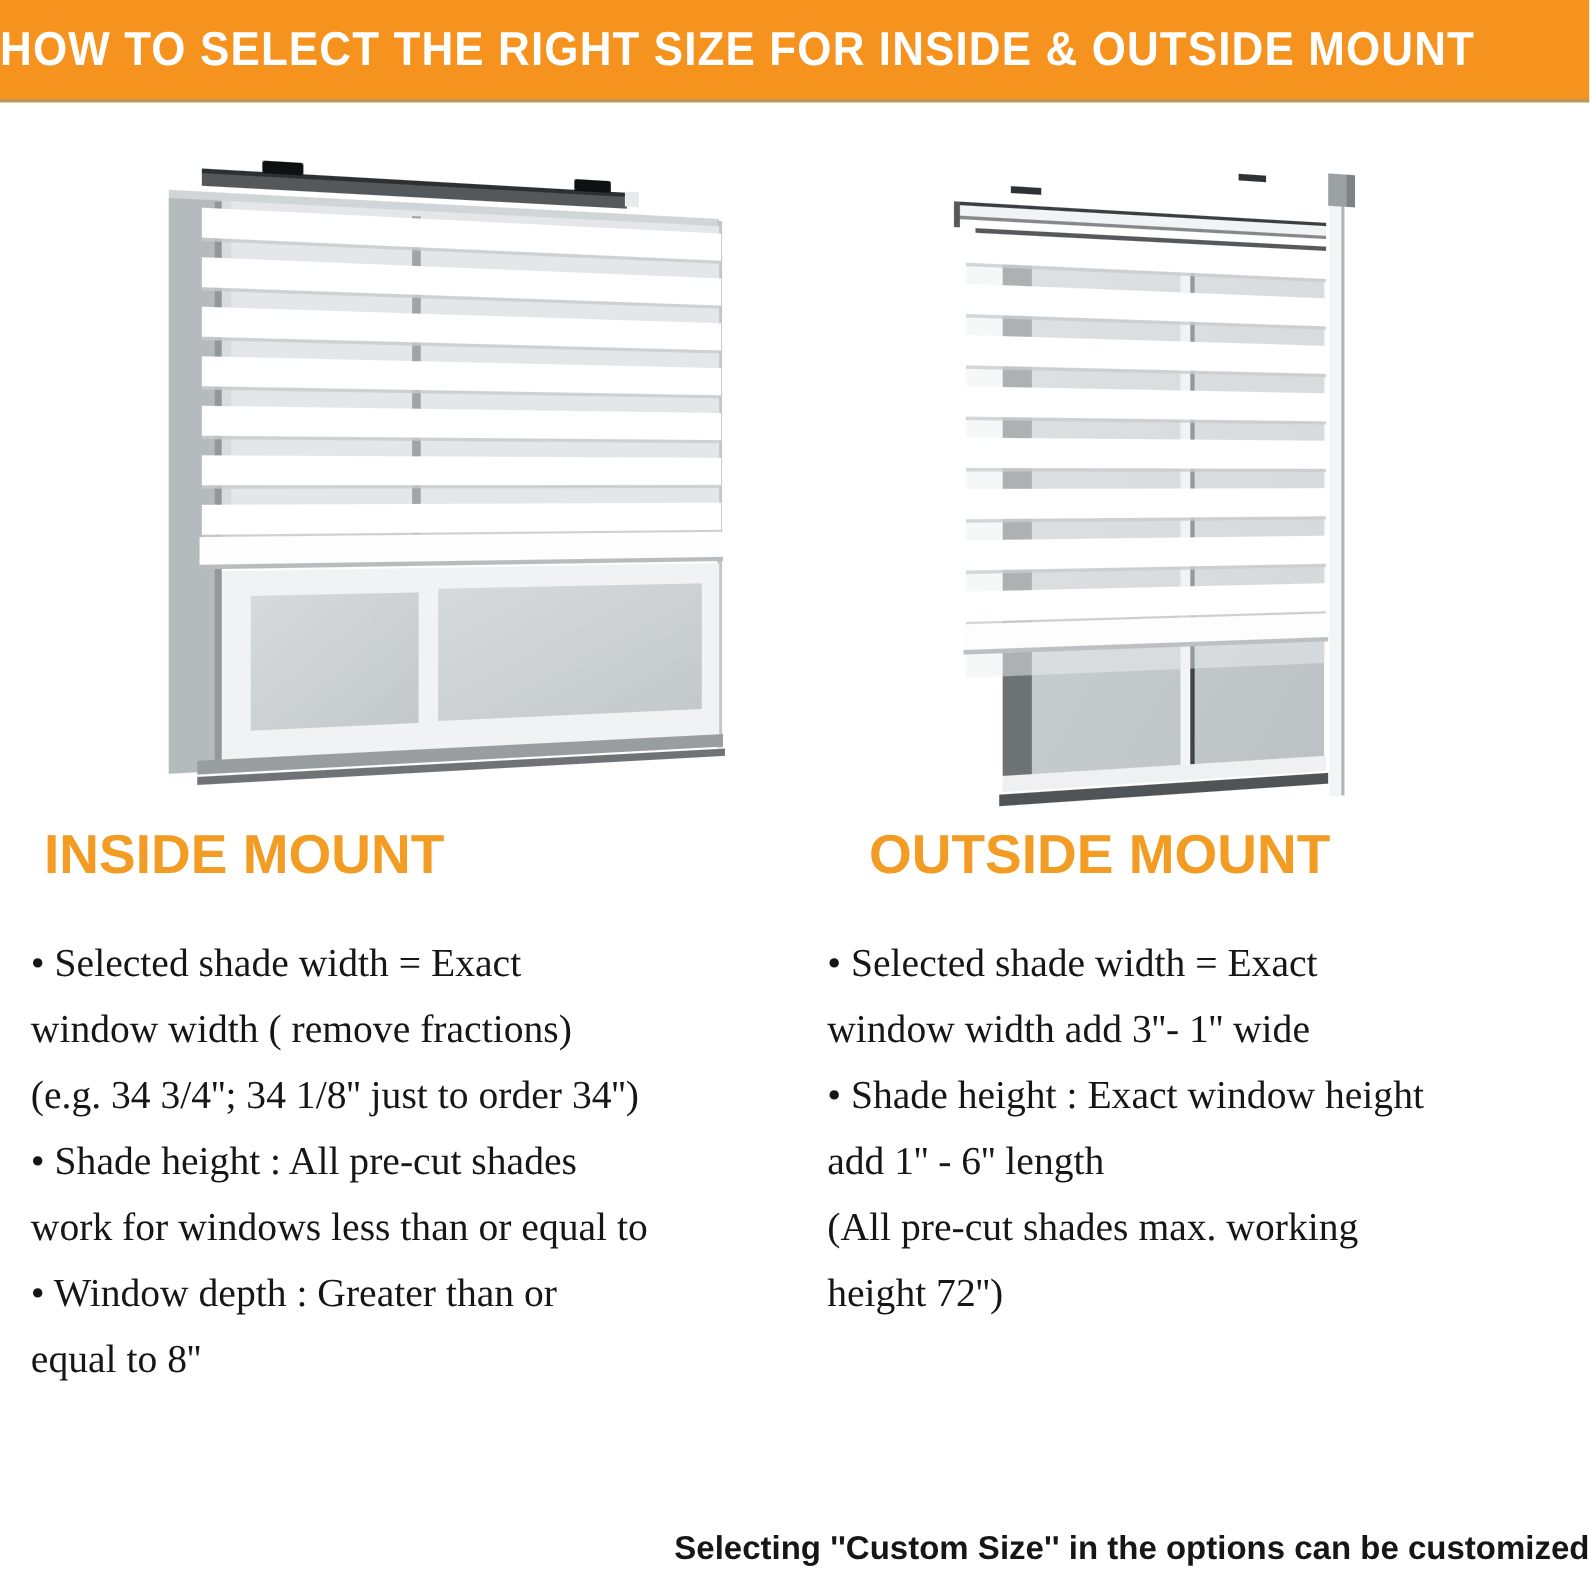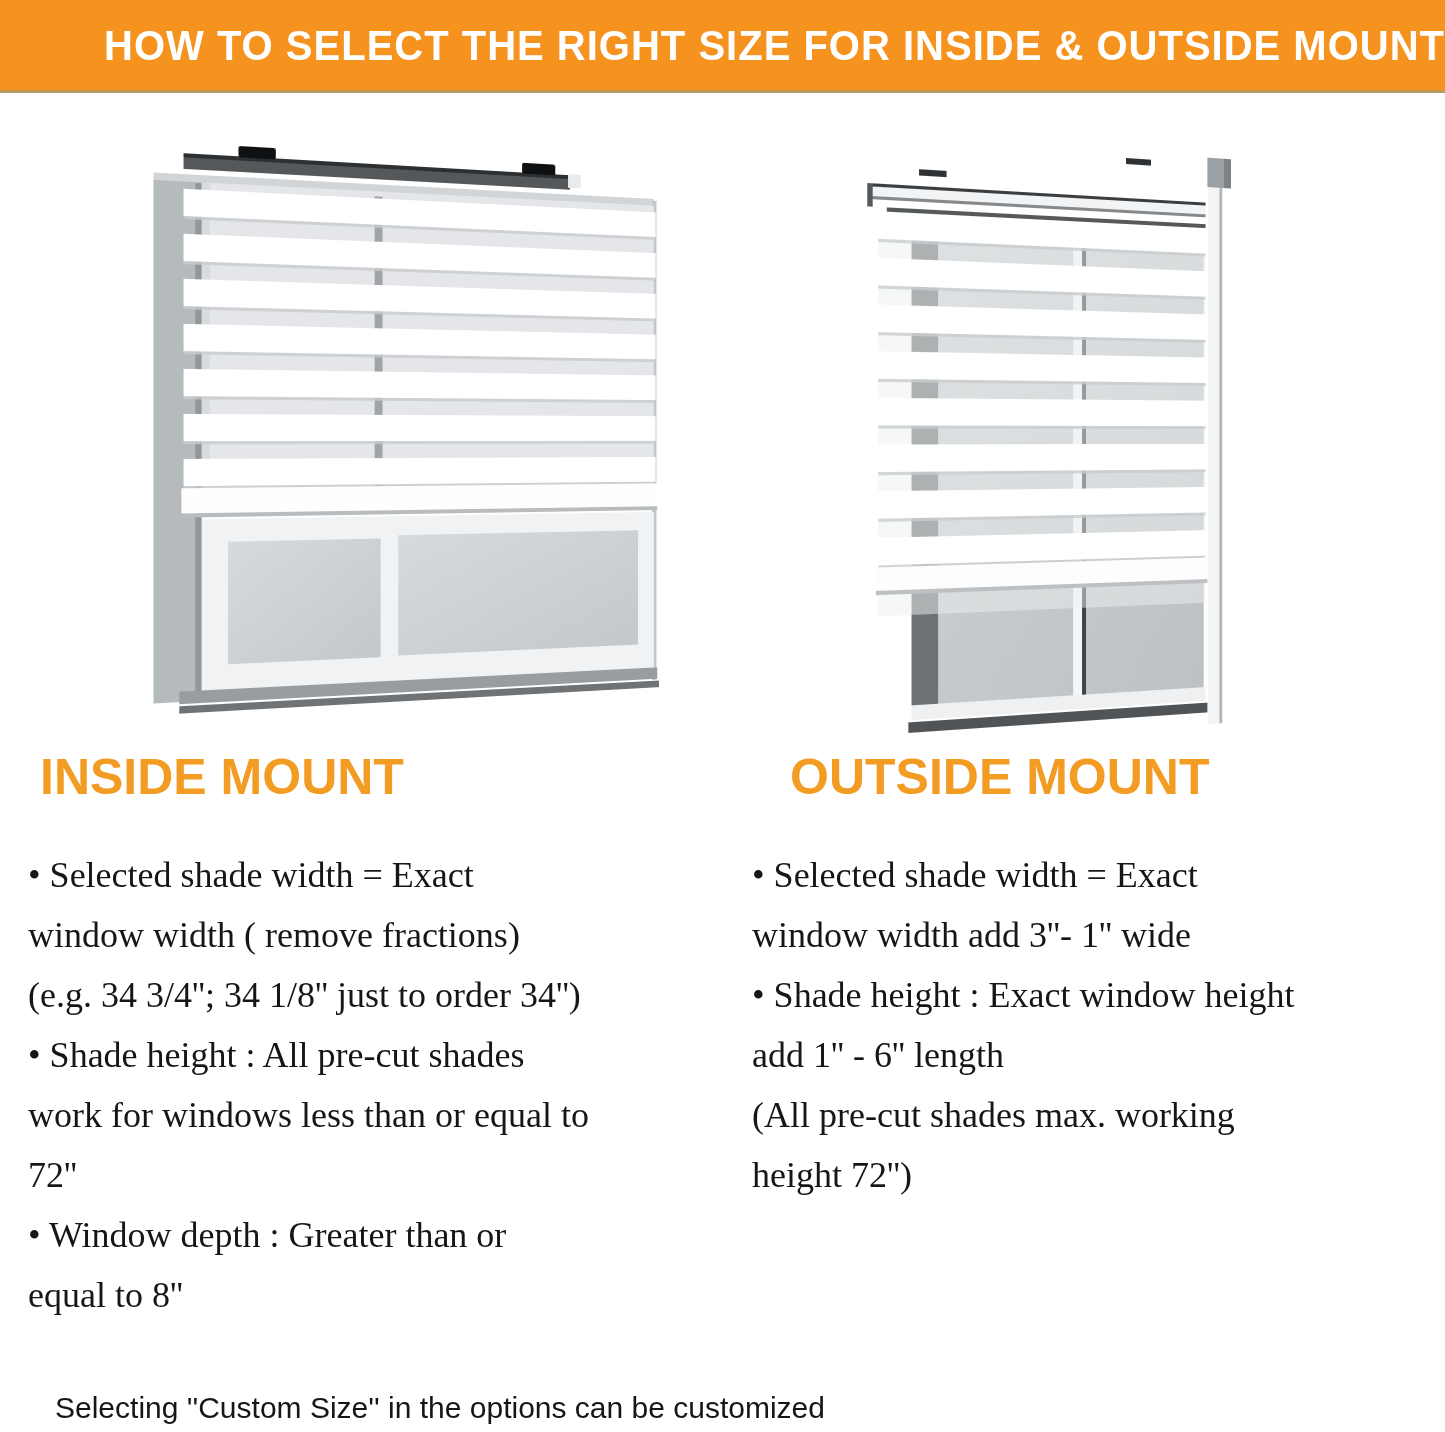--- a/index.html
+++ b/index.html
@@ -15,21 +15,21 @@
     width:1445px;height:1432px;
     background:#ffffff;
     overflow:hidden;
     font-family:"Liberation Sans",sans-serif;
   }
   
   .banner{
     position:absolute;left:0;top:0;width:100%;height:93px;
     background:var(--banner-bg);
     border-bottom:3px solid #b9995c;
-    display:flex;align-items:center;justify-content:flex-end;
+    display:flex;align-items:center;justify-content:flex-start;
   }
   .banner-title{
     font-weight:bold;font-size:40px;line-height:1;
     letter-spacing:1px;white-space:nowrap;
     color:var(--banner-text);
     transform:scaleY(1.08);
   }
   
   .illus{position:absolute;overflow:visible;}
   .illus svg{overflow:visible;display:block;}
@@ -51,22 +51,22 @@
     font-size:36px;line-height:60px;
     color:var(--body-text);
     font-family:Liberation Serif, serif;
   }
   .col-text.left{left:28px;}
   .col-text.right{left:752px;}
   .col-text .line{white-space:nowrap;}
   
   .note{
     position:absolute;top:1390px;left:55px;right:0;
-    text-align:left;font-size:30px;line-height:36px;
-    color:var(--body-text);white-space:nowrap;
+    text-align:right;font-size:30px;line-height:36px;
+    color:var(--body-text);white-space:nowrap;font-weight:bold;
   }
 </style>
 </head>
 <body>
 
 <div class="page">
 
   <header class="banner">
     <span class="banner-title">HOW TO SELECT THE RIGHT SIZE FOR INSIDE &amp; OUTSIDE MOUNT</span>
   </header>
@@ -205,21 +205,20 @@
 
   <h2 class="col-head right">OUTSIDE MOUNT</h2>
   <h2 class="col-head left">INSIDE MOUNT</h2>
 
   <div class="col-text left">
       <div class="line">• Selected shade width = Exact</div>
       <div class="line">window width ( remove fractions)</div>
       <div class="line">(e.g. 34 3/4''; 34 1/8'' just to order 34'')</div>
       <div class="line">• Shade height : All pre-cut shades</div>
       <div class="line">work for windows less than or equal to</div>
-      <div class="line">72''</div>
       <div class="line">• Window depth : Greater than or</div>
       <div class="line">equal to 8''</div>
     </div>
   <div class="col-text right">
       <div class="line">• Selected shade width = Exact</div>
       <div class="line">window width add 3''- 1'' wide</div>
       <div class="line">• Shade height : Exact window height</div>
       <div class="line">add 1'' - 6'' length</div>
       <div class="line">(All pre-cut shades max. working</div>
       <div class="line">height 72'')</div>

